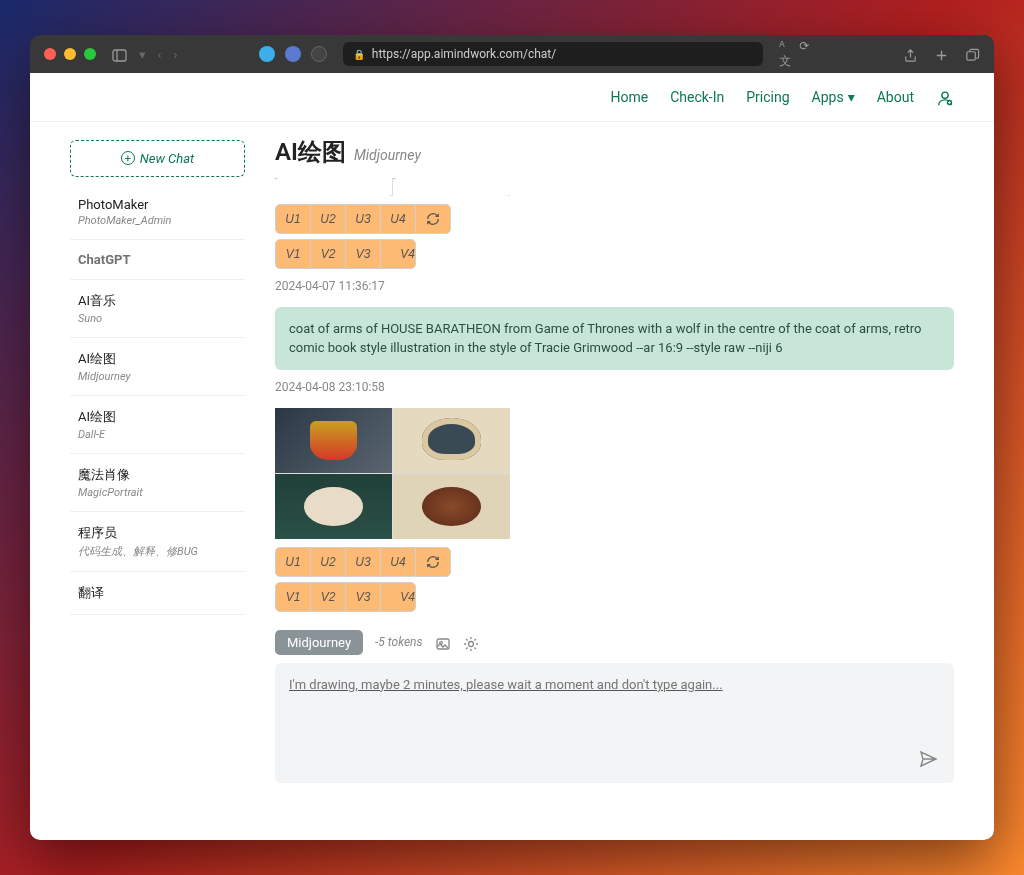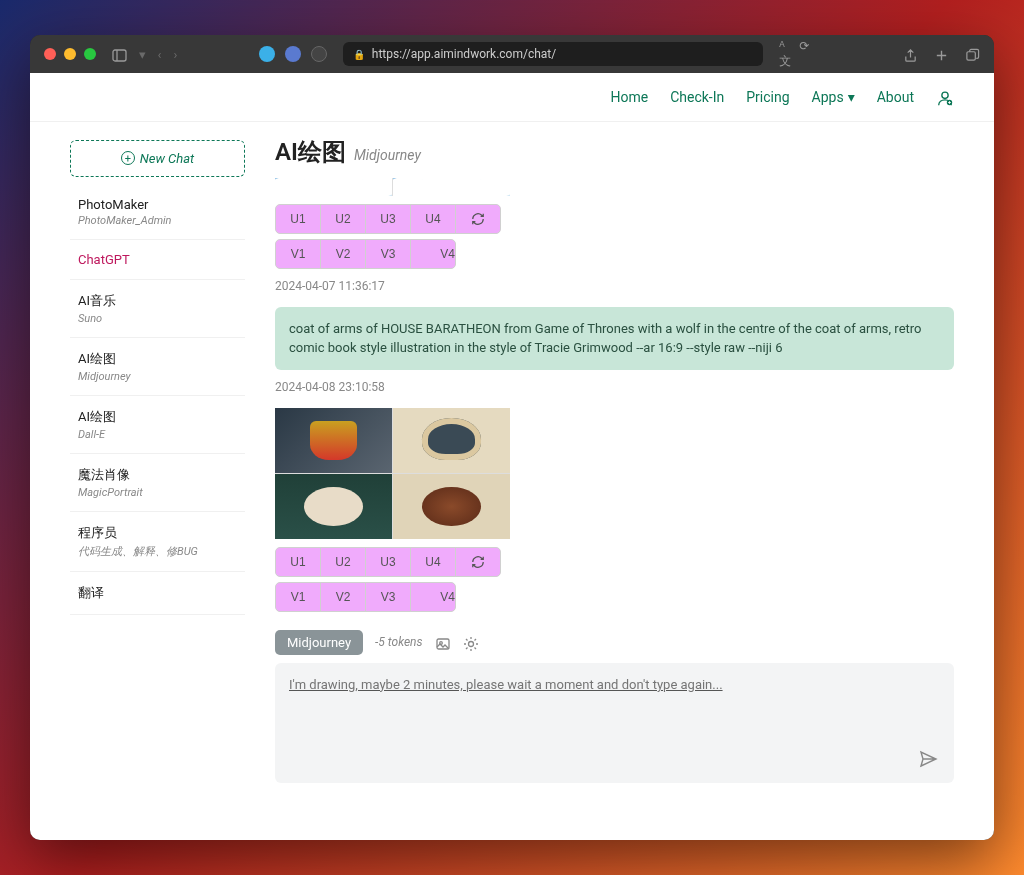--- a/index.html
+++ b/index.html
@@ -29,21 +29,21 @@
 .topnav a { color: #0d7757; font-size: 14px; text-decoration: none; display: flex; align-items: center; gap: 4px; }
 .topnav .user-icon { color: #0d7757; }
 
 .main { flex: 1; display: flex; padding: 0 40px 20px; overflow: hidden; }
 
 .sidebar { width: 175px; flex-shrink: 0; padding-top: 18px; }
 .new-chat { border: 1px dashed #0d7757; border-radius: 6px; padding: 10px 0; text-align: center; color: #0d7757; font-size: 13px; font-style: italic; display: flex; justify-content: center; align-items: center; gap: 5px; }
 .new-chat .plus { width: 14px; height: 14px; border: 1px solid #0d7757; border-radius: 50%; display: inline-flex; align-items: center; justify-content: center; font-size: 11px; font-style: normal; line-height: 1; }
 .sb-list { margin-top: 8px; }
 .sb-item { padding: 12px 8px; border-bottom: 1px solid #f0f0f0; }
-.sb-item.active .sb-label { color: #be185d; font-weight: 400; }
+.sb-item.active .sb-label { color: #737373; font-weight: 700; }
 .sb-label { font-size: 13px; color: #222; }
 .sb-sub { font-size: 11px; color: #888; font-style: italic; margin-top: 2px; }
 
 .content { flex: 1; padding-left: 30px; display: flex; flex-direction: column; overflow: hidden; }
 .page-title { font-size: 24px; font-weight: 600; color: #222; padding: 14px 0 10px; display: flex; align-items: baseline; gap: 8px; }
 .page-title .sub { font-size: 14px; font-weight: 400; color: #888; font-style: italic; }
 
 .scroll { flex: 1; overflow-y: auto; }
 
 .img-grid { width: 235px; display: grid; grid-template-columns: 1fr 1fr; gap: 1px; background: #ddd; }
@@ -54,21 +54,21 @@
 .coa .t1 { background: linear-gradient(135deg, #2a3845, #5a6570); }
 .coa .t1::after { content: ""; position: absolute; left: 30%; top: 20%; width: 40%; height: 60%; background: linear-gradient(#c9a020, #d4382a); border-radius: 6px 6px 40% 40%; }
 .coa .t2 { background: #e5dac0; }
 .coa .t2::after { content: ""; position: absolute; left: 25%; top: 15%; width: 50%; height: 65%; background: #3a4a55; border-radius: 50% 50% 40% 40%; box-shadow: inset 0 0 0 6px #dbc8a0; }
 .coa .t3 { background: linear-gradient(#204038, #2a5048); }
 .coa .t3::after { content: ""; position: absolute; left: 25%; top: 20%; width: 50%; height: 60%; background: #e8dcc8; border-radius: 50%; }
 .coa .t4 { background: #e0d4b8; }
 .coa .t4::after { content: ""; position: absolute; left: 25%; top: 20%; width: 50%; height: 60%; background: radial-gradient(#8a4a2a, #5a2a18); border-radius: 50%; }
 
 .btn-row { display: flex; gap: 0; margin-top: 8px; }
-.btn-row button { width: 46px; height: 30px; border: 1px solid #d0d0d0; background: #f0abfc; font-size: 12px; color: #555; cursor: pointer; }
+.btn-row button { width: 36px; height: 30px; border: 1px solid #d0d0d0; background: #fdba74; font-size: 12px; color: #555; cursor: pointer; font-style: italic; }
 .btn-row button:not(:first-child) { margin-left: -1px; }
 .btn-row button:first-child { border-radius: 5px 0 0 5px; }
 .btn-row button:last-child { border-radius: 0 5px 5px 0; }
 .btn-row.vrow { margin-top: 5px; margin-bottom: 10px; }
 .btn-row.vrow button:last-child { border-radius: 0 5px 5px 0; text-align: right; }
 
 .ts { font-size: 12px; color: #888; margin: 10px 0 14px; }
 
 .prompt-bubble { background: #c8e6d8; color: #2a5040; padding: 12px 14px; border-radius: 6px; font-size: 13px; line-height: 1.5; margin-bottom: 6px; }
 

